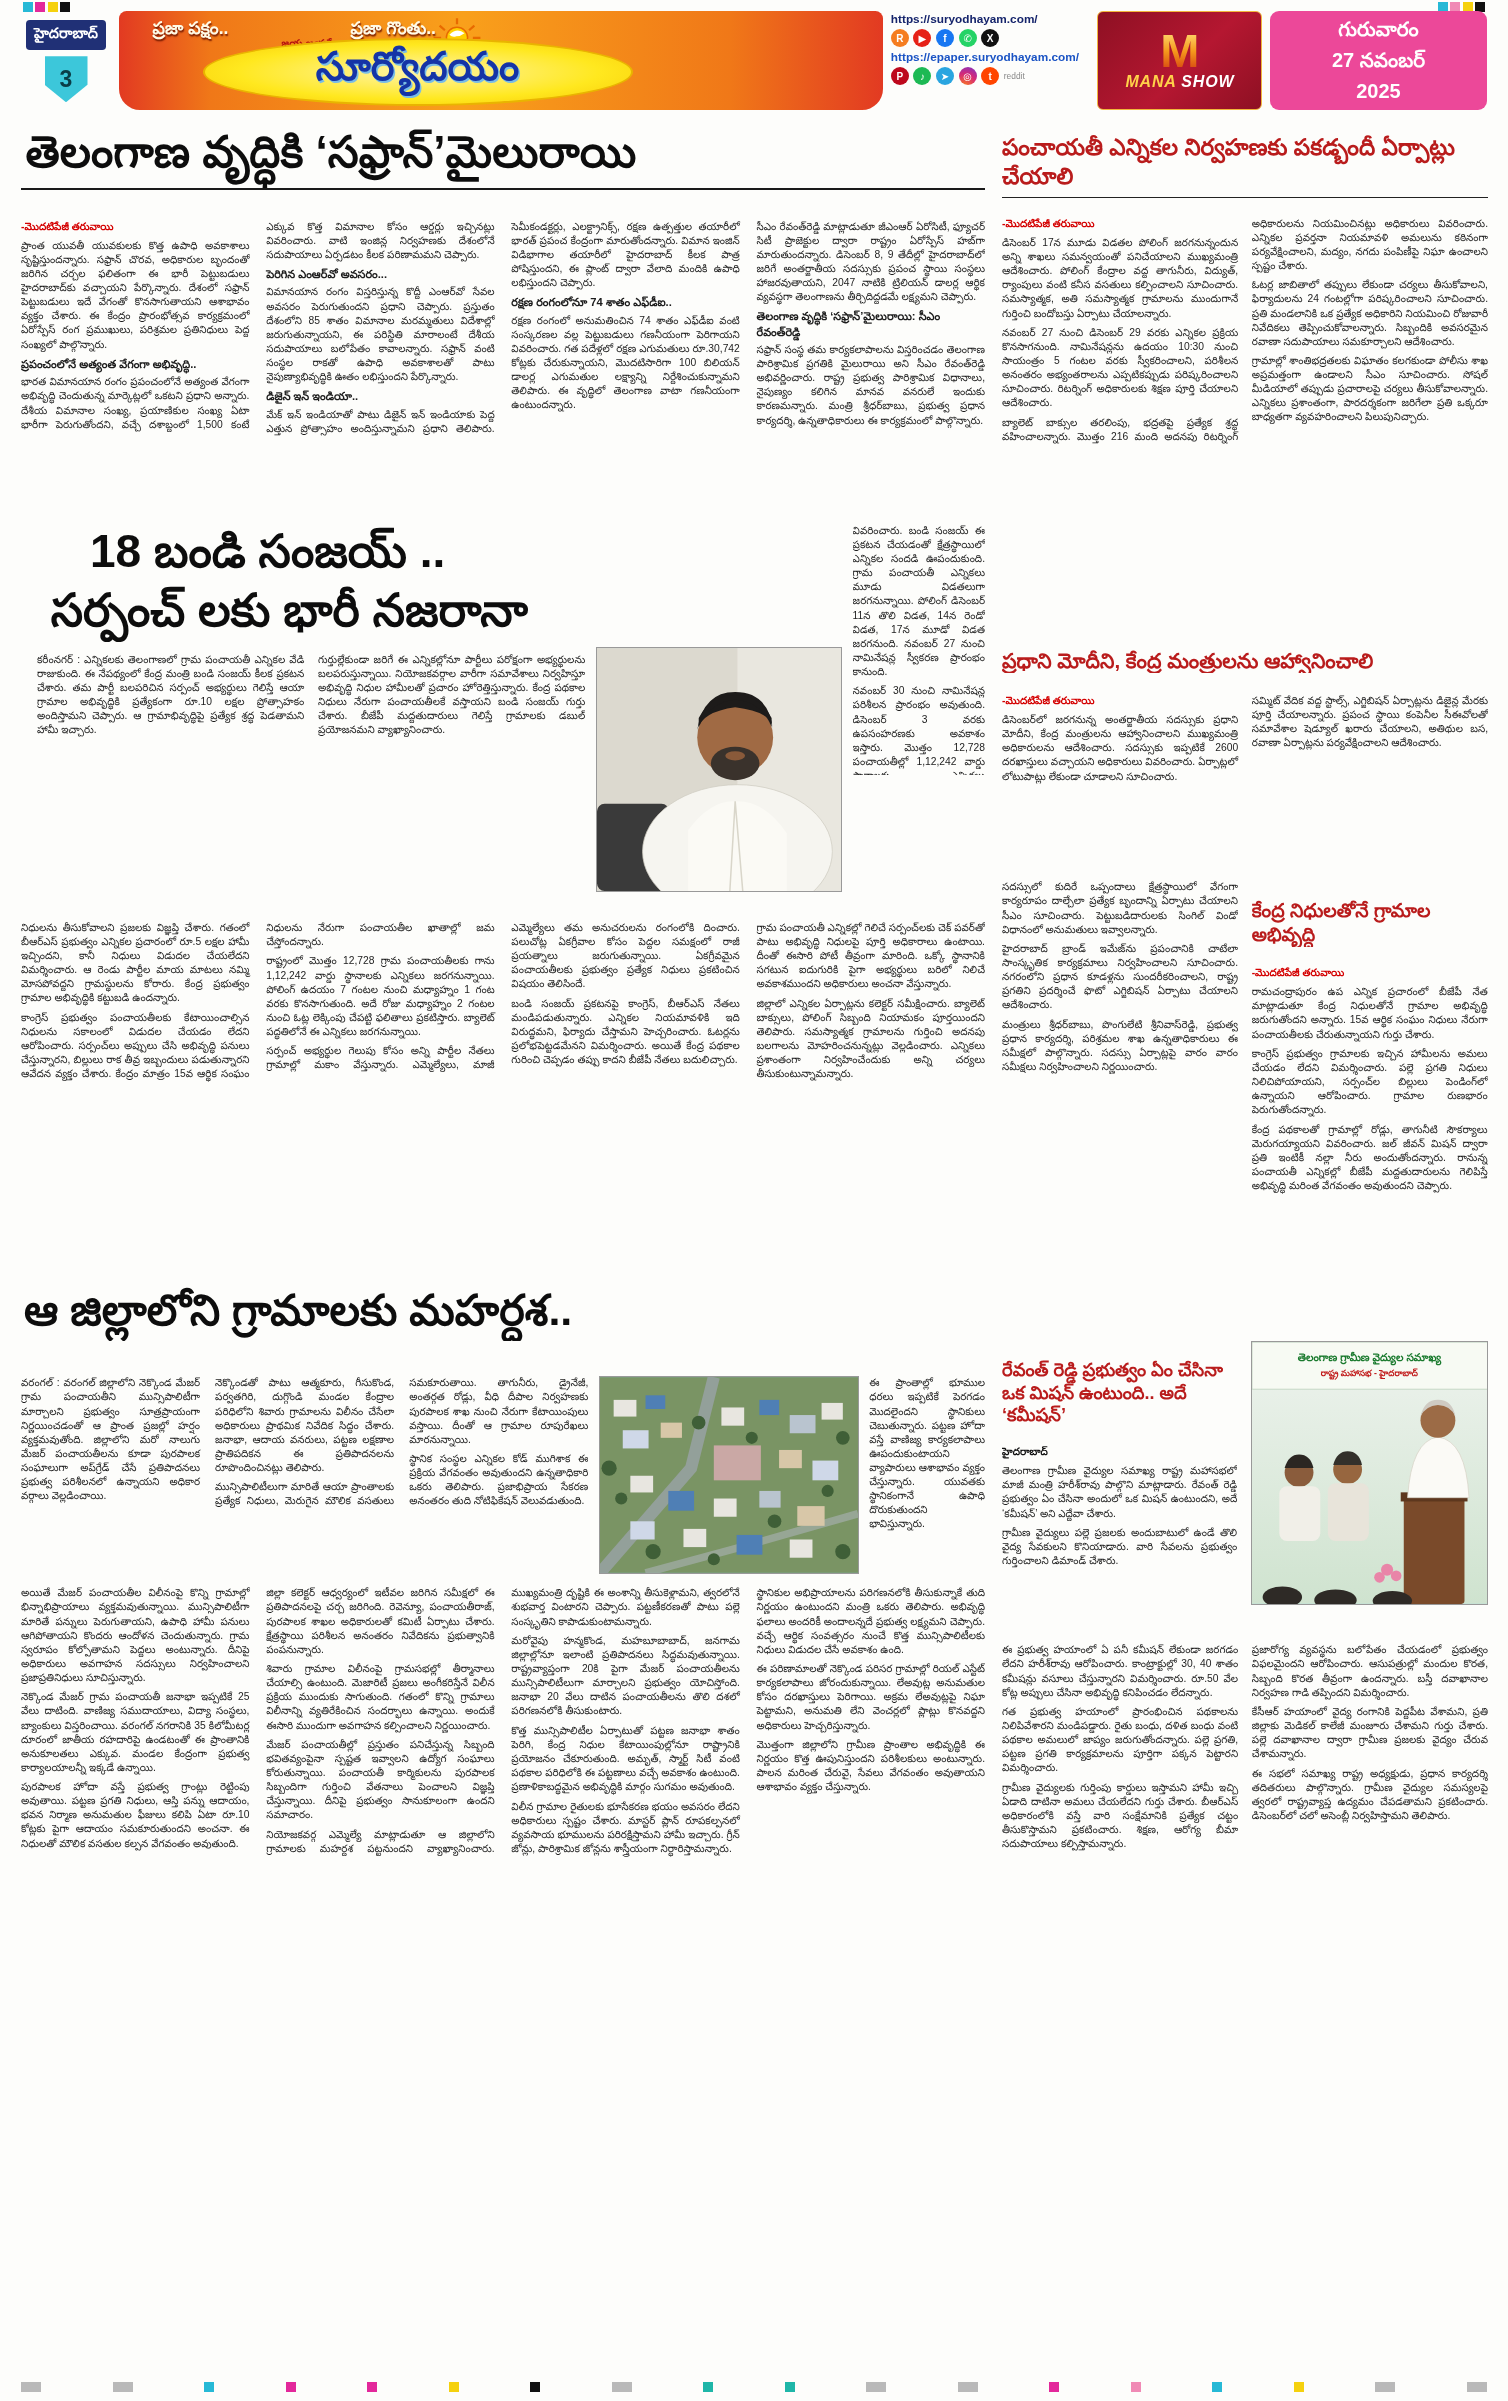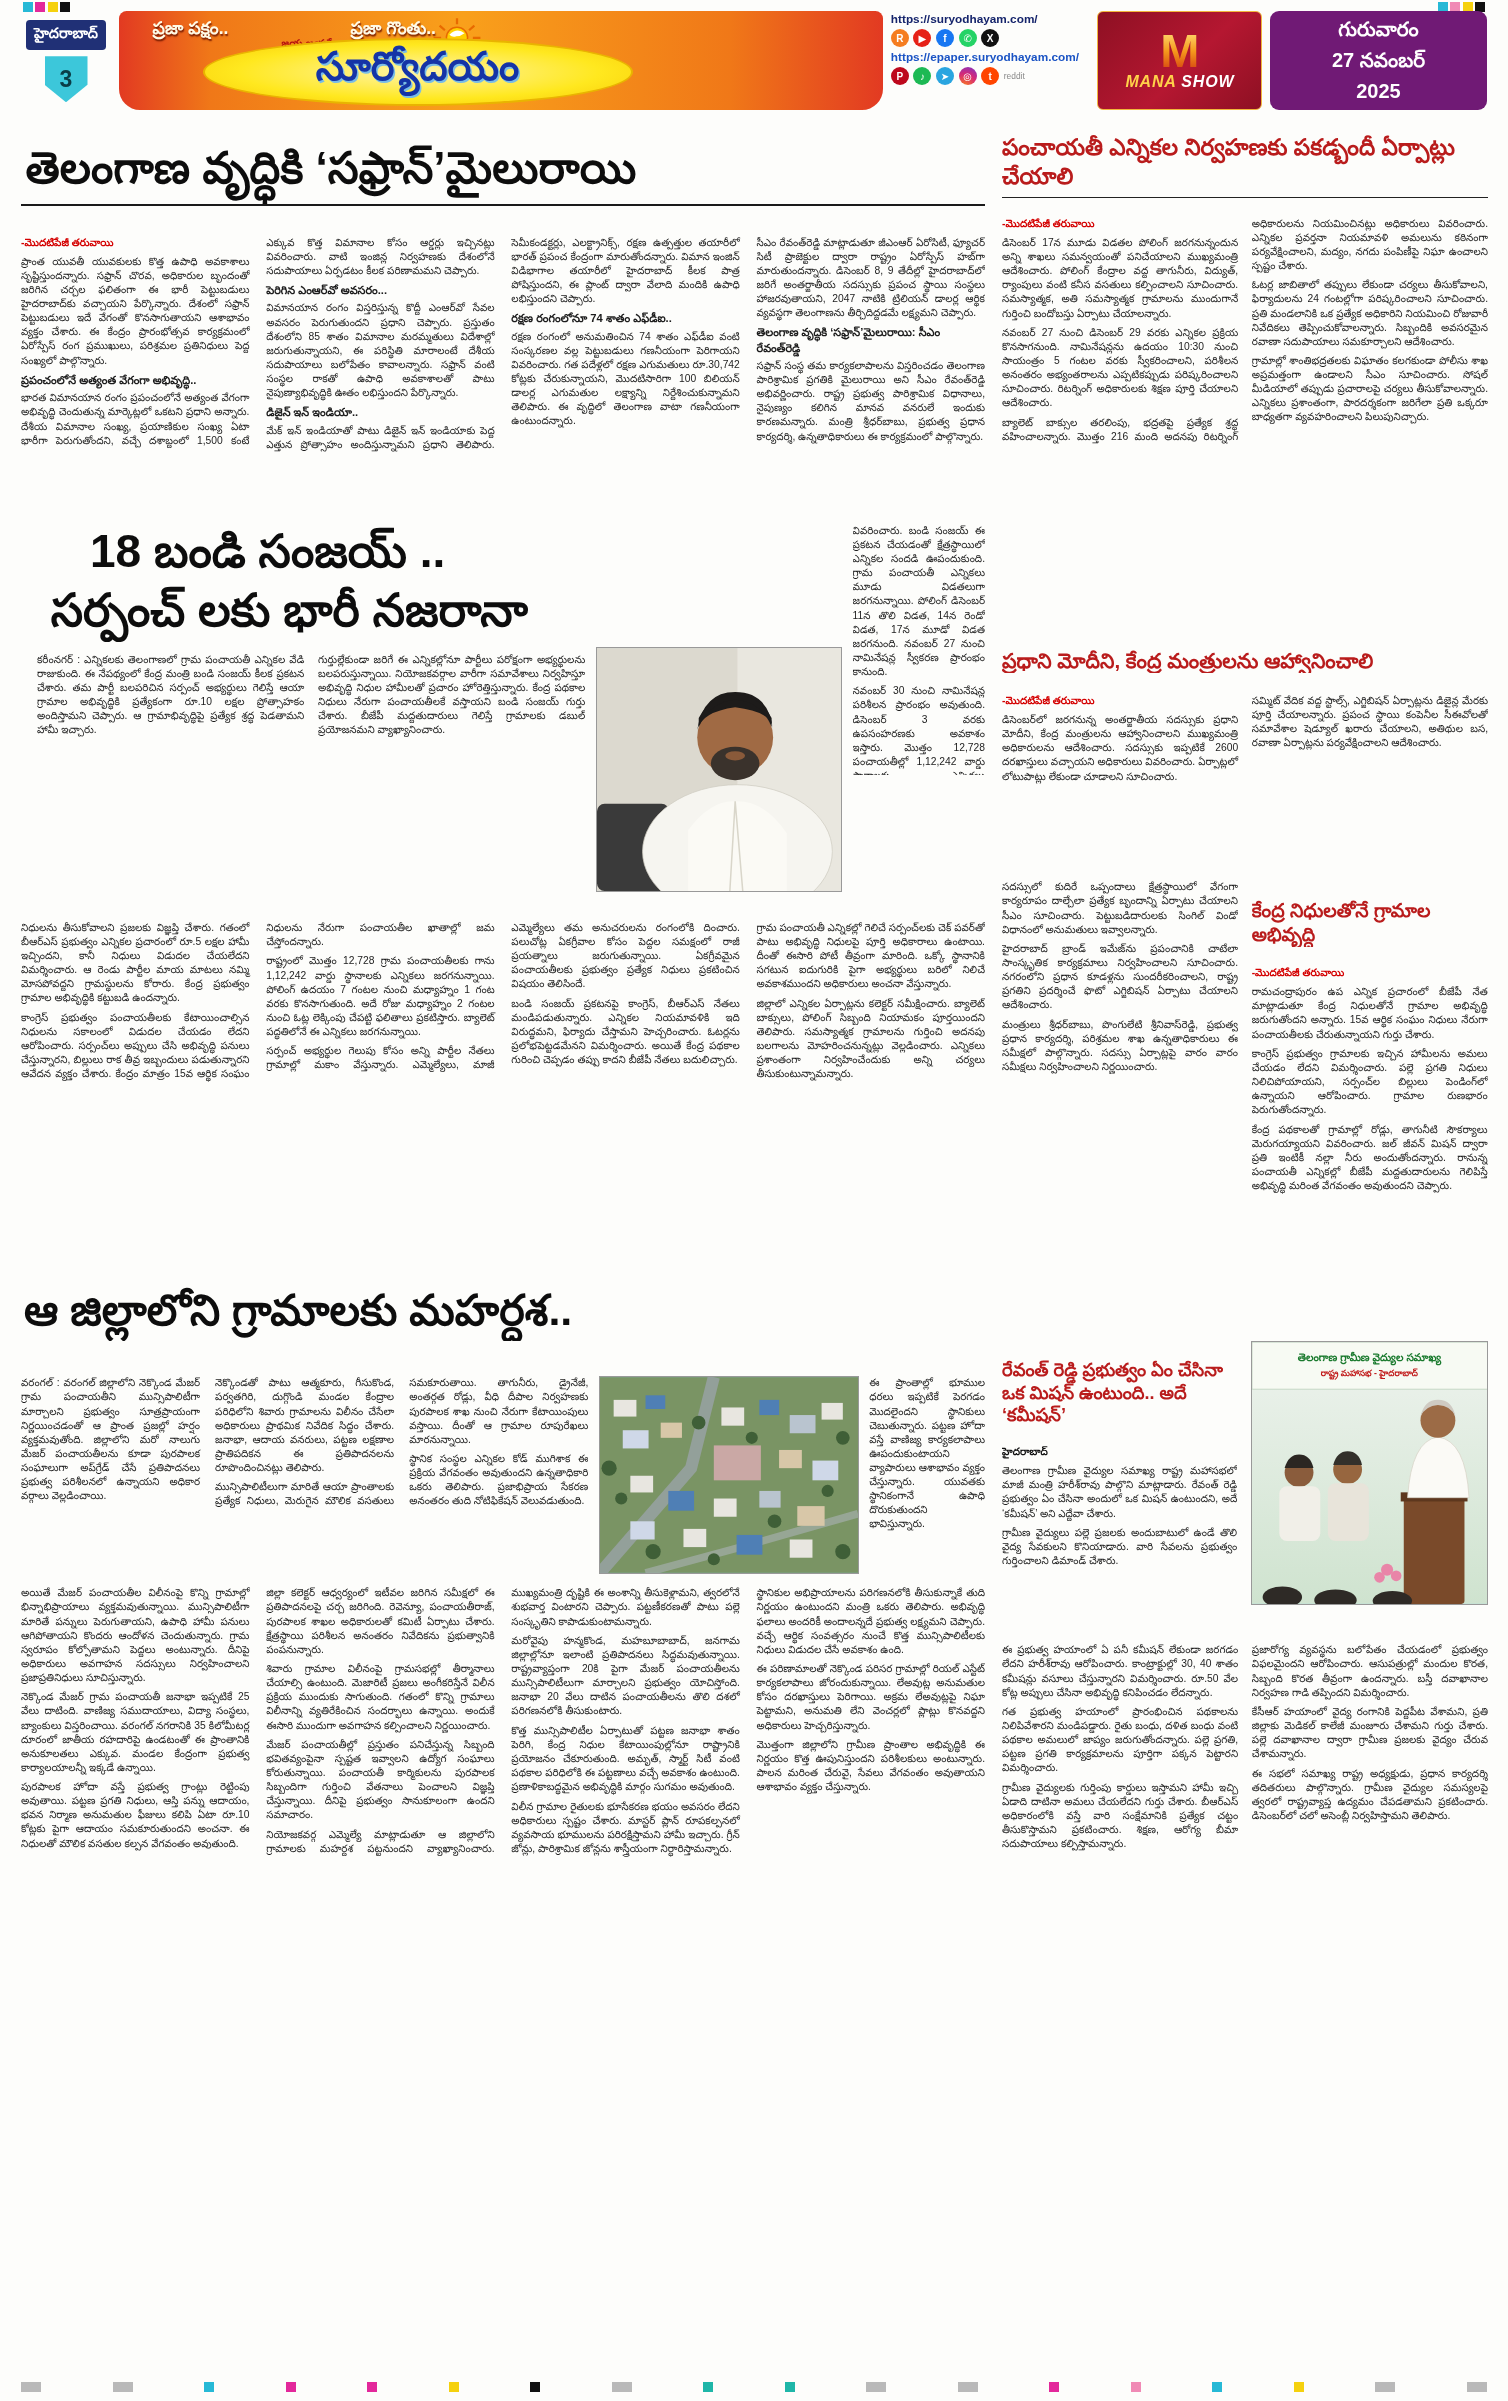--- a/index.html
+++ b/index.html
@@ -39,33 +39,33 @@
   .icon[data-name="spotify-icon"]{background:#1db954}.icon[data-name="telegram-icon"]{background:#2aa5e0}
   .icon[data-name="instagram-icon"]{background:radial-gradient(circle at 30% 110%,#fa7e1e,#d62976 55%,#7a32c9)}
   .icon[data-name="reddit-icon"]{background:#ff4500}
   .reddit-label{font-size:8.4px;color:#888;}
   .mana{width:163px;border-radius:6px;border:1.5px solid #f2b63c;display:flex;flex-direction:column;align-items:center;justify-content:center;
         background:linear-gradient(135deg,#8e1023,#b51731 55%,#8e1023);}
   .mana-m{font-size:47px;font-weight:800;line-height:.95;background:linear-gradient(180deg,#ffe27a,#f59a1c,#d2390f);
           -webkit-background-clip:text;background-clip:text;color:transparent;}
   .mana-name{font-style:italic;font-weight:800;font-size:16px;letter-spacing:0.8px;}
   .mana-name .w1{color:#ffd24a}.mana-name .w2{color:#fff}
-  .datebox{width:217px;background:#701a75;border-radius:9px;color:#fff;display:flex;flex-direction:column;
+  .datebox{width:217px;background:#ec4899;border-radius:9px;color:#fff;display:flex;flex-direction:column;
            align-items:center;justify-content:center;gap:3px;font-weight:800;font-size:20px;}
   
   .blk{margin:0 0 5.3px;font-size:10.3px;line-height:1.37;text-align:justify;}
   .blk.h{font-weight:bold;font-size:11.2px;margin:5.3px 0 3px;text-align:left;}
   .blk.d{color:#d40000;font-weight:bold;text-align:left;}
   .blk.d2{color:#111;font-weight:bold;text-align:left;}
   .cols4{column-count:4;column-gap:16.7px;overflow:hidden;}
   .cols3{column-count:3;column-gap:15px;overflow:hidden;}
   .cols2{column-count:2;column-gap:13.7px;overflow:hidden;}
   .headline{font-weight:800;color:#0d0d0d;white-space:nowrap;overflow:hidden;}
   
-  #article-a{position:absolute;top:114px;left:21px;width:964px;}
+  #article-a{position:absolute;top:98px;left:21px;width:964px;}
   .headline-a{font-size:44px;height:53px;border-bottom:2.3px solid #1a1a1a;padding:0 0 7.6px 4.6px;}
   .body-a{margin-top:9px;height:334px;}
   
   #article-b{position:absolute;top:524px;left:21px;width:964px;}
   .b-top{display:flex;gap:10.6px;height:376px;overflow:hidden;}
   .b-left{width:559px;margin-left:16px;}
   .hl-b1{font-size:46px;padding-left:53px;height:59px;}
   .hl-b2{font-size:46px;padding-left:13.7px;height:59px;}
   .b-lead{margin-top:10.6px;height:228px;}
   .photo-frame{border:0.8px solid #999;background:#7dd3fc;overflow:hidden;position:relative;}

